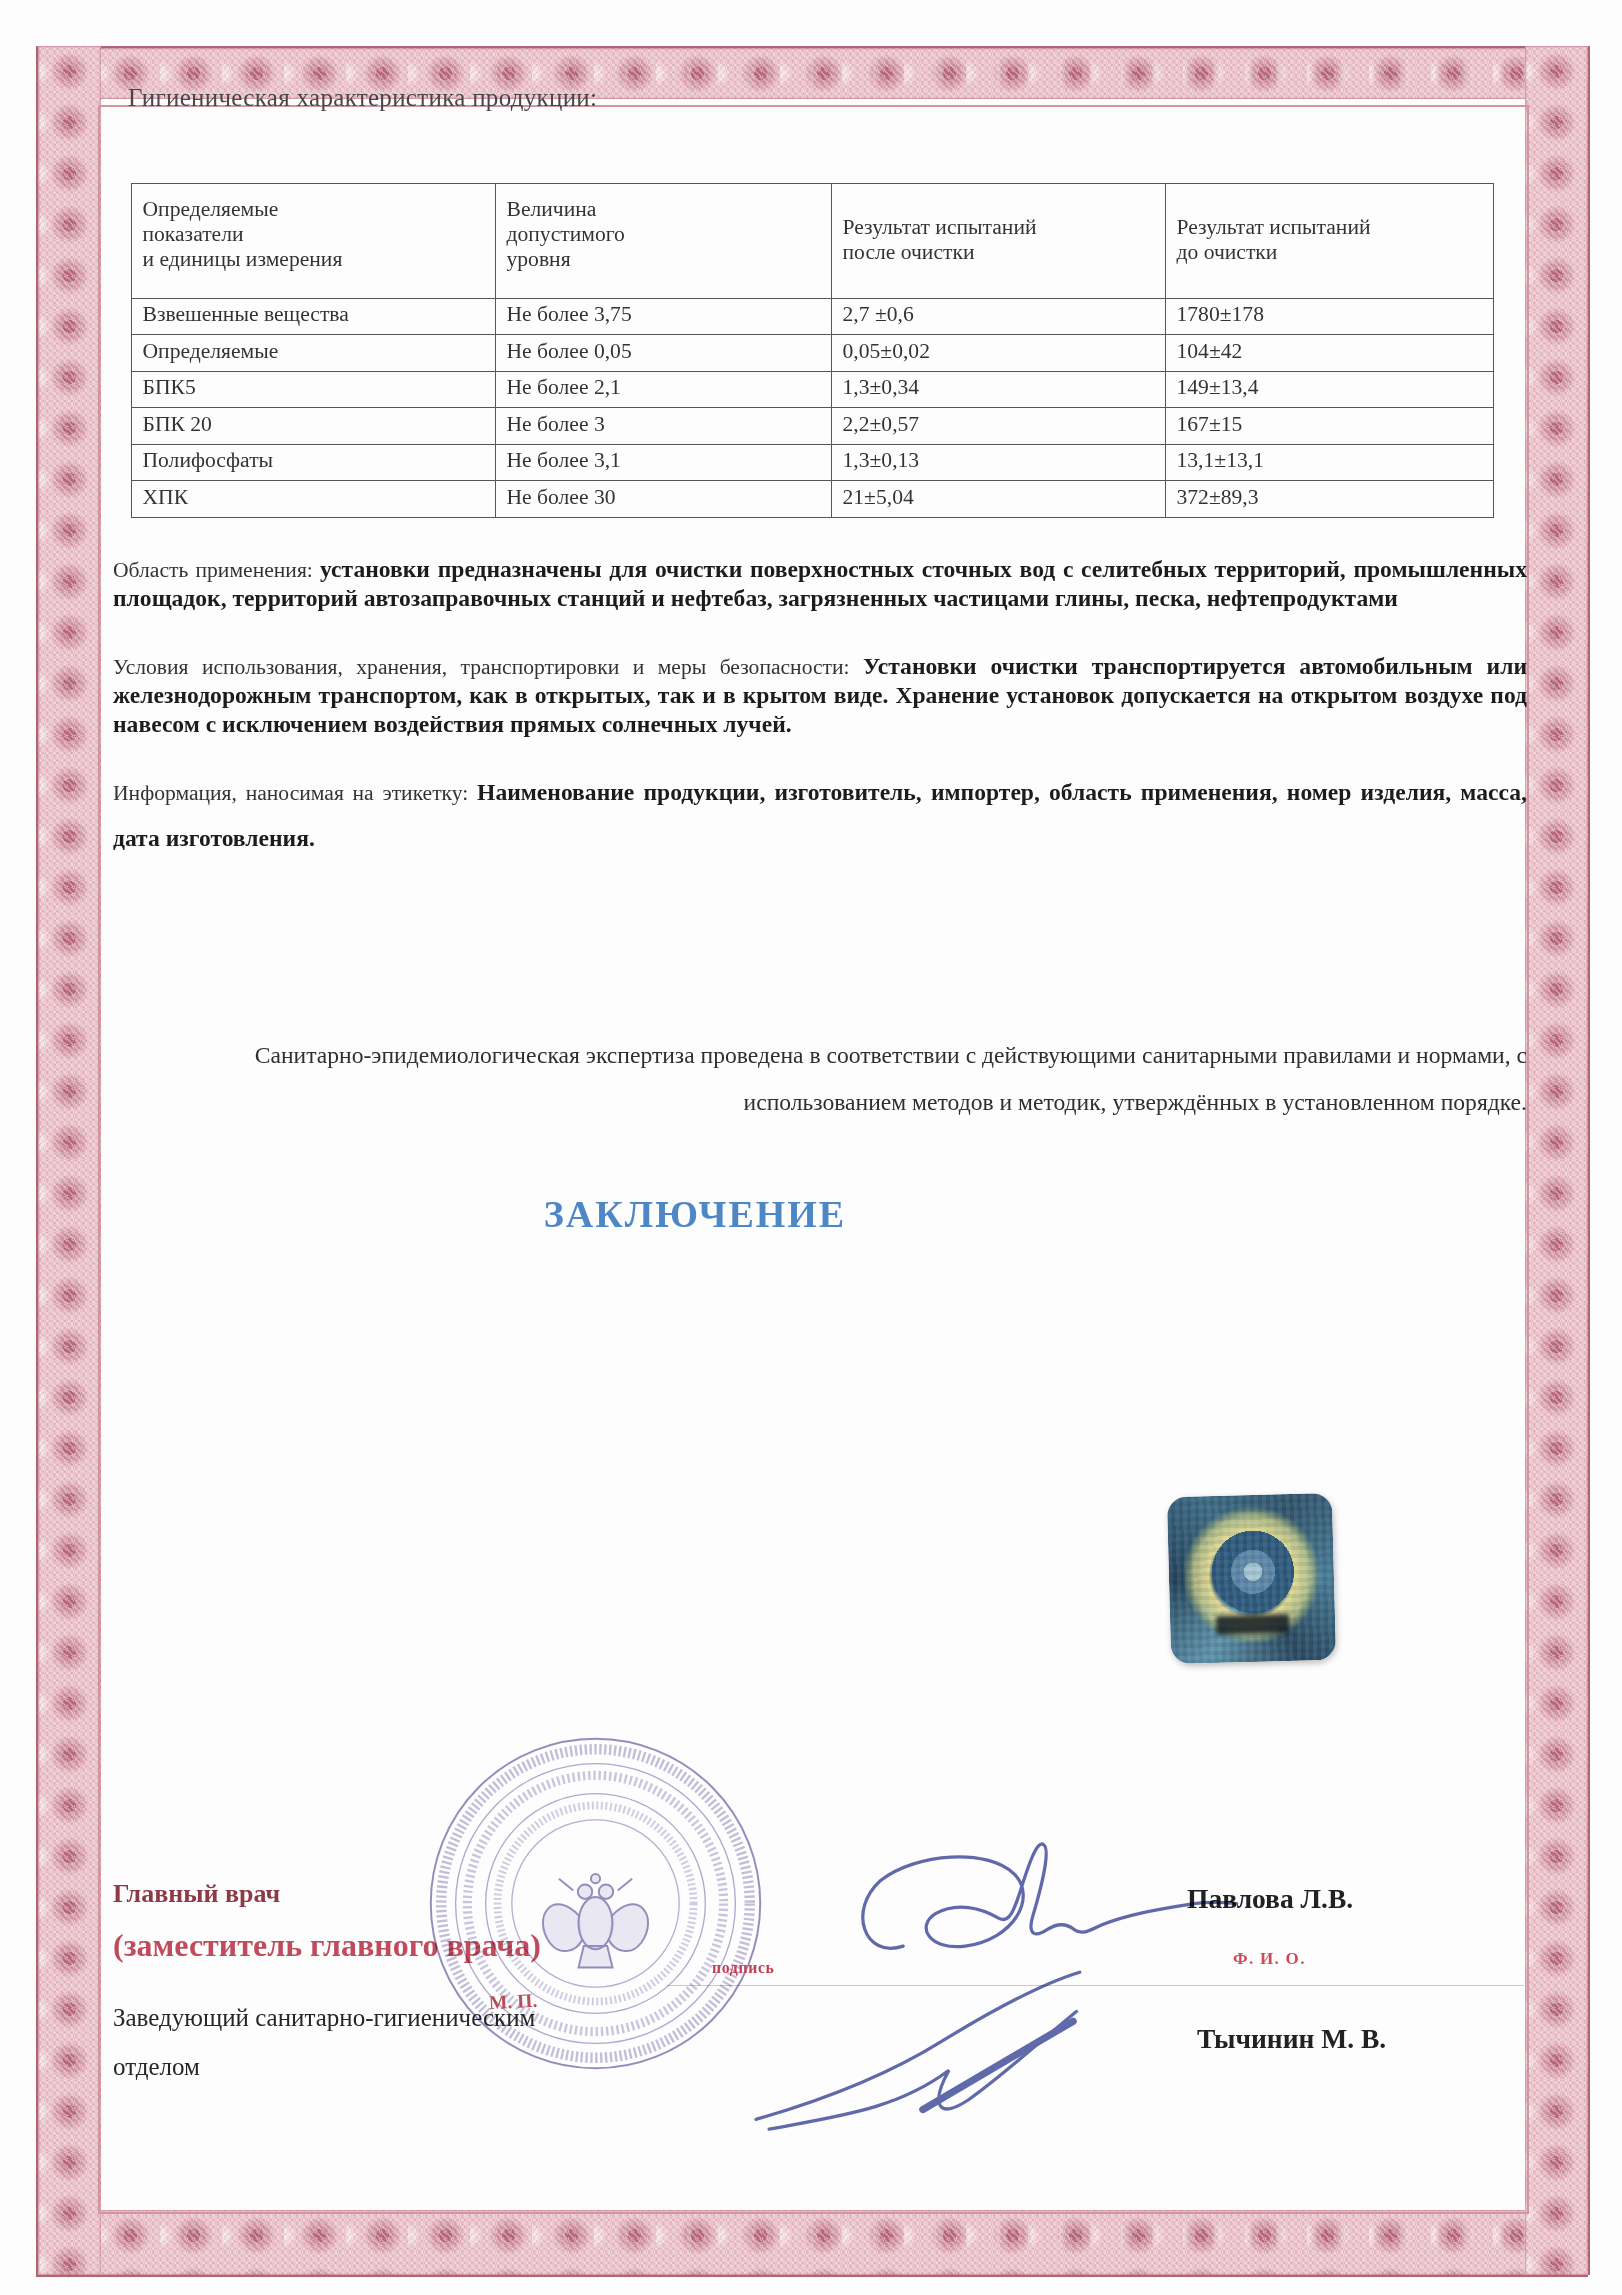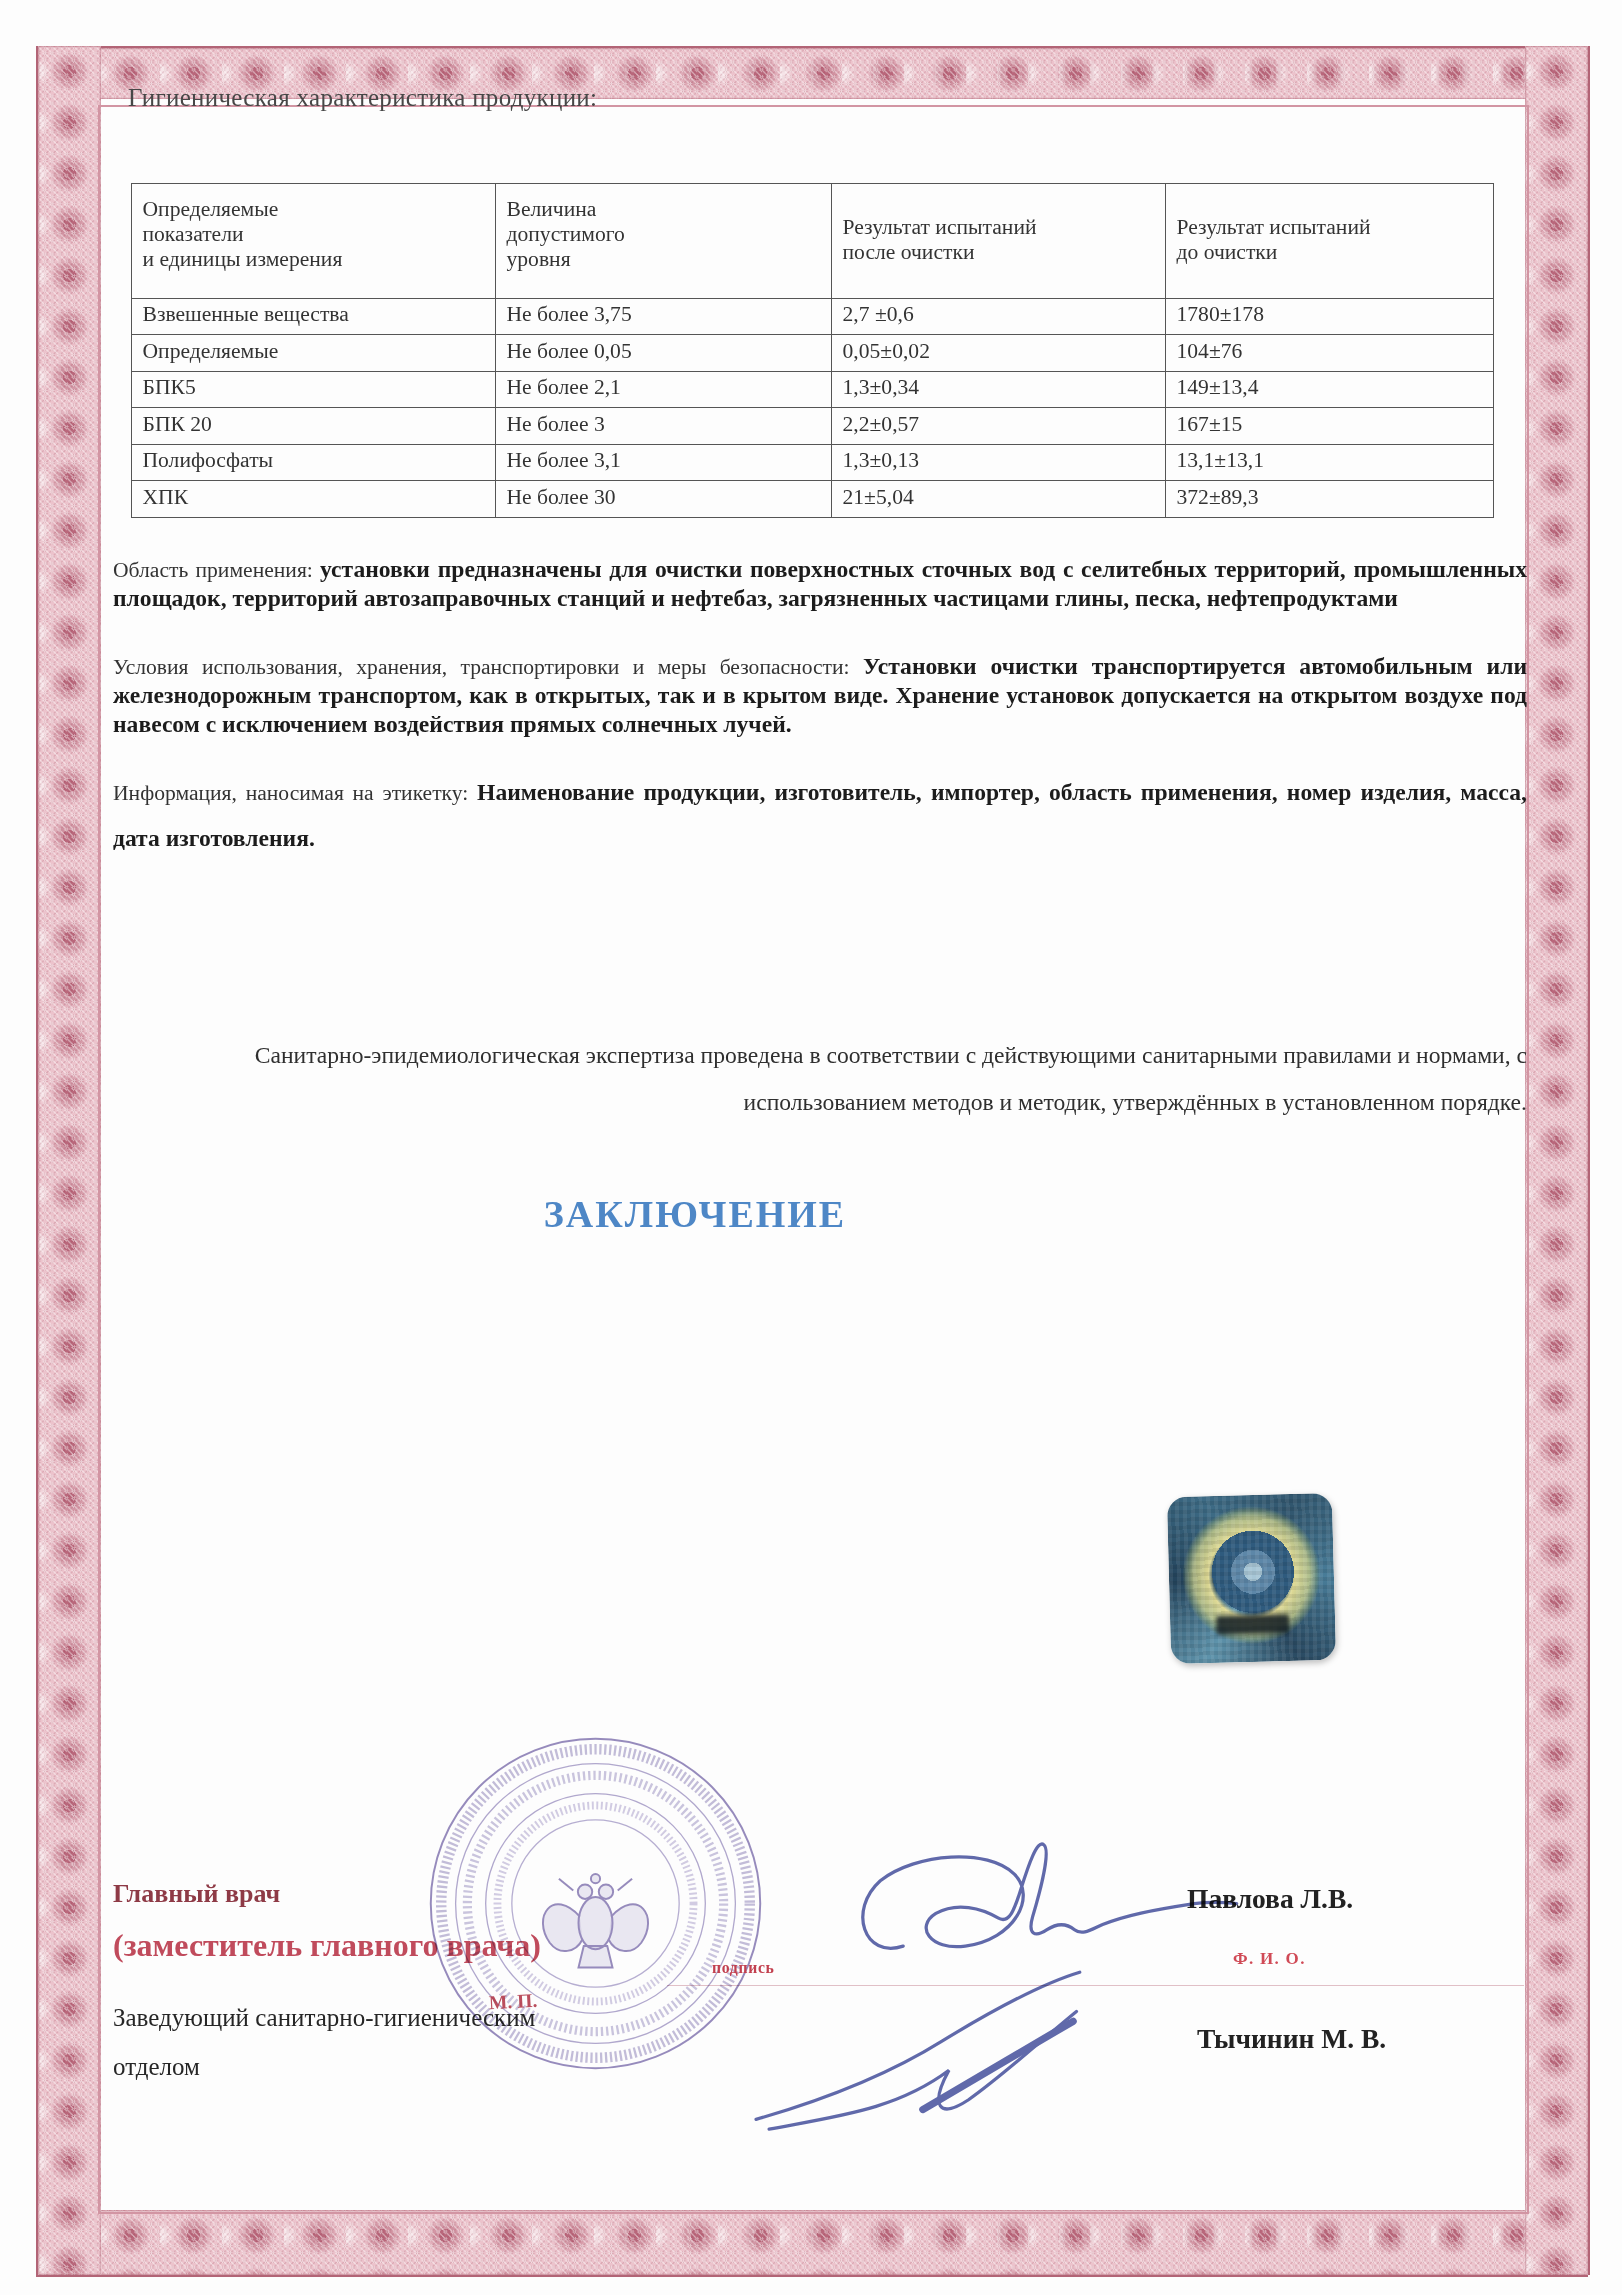--- a/index.html
+++ b/index.html
@@ -140,21 +140,21 @@
       <tr>
         <td>Взвешенные вещества</td>
         <td>Не более 3,75</td>
         <td>2,7 ±0,6</td>
         <td>1780±178</td>
       </tr>
       <tr>
         <td>Определяемые</td>
         <td>Не более 0,05</td>
         <td>0,05±0,02</td>
-        <td>104±76</td>
+        <td>104±42</td>
       </tr>
       <tr>
         <td>БПК5</td>
         <td>Не более 2,1</td>
         <td>1,3±0,34</td>
         <td>149±13,4</td>
       </tr>
       <tr>
         <td>БПК 20</td>
         <td>Не более 3</td>

